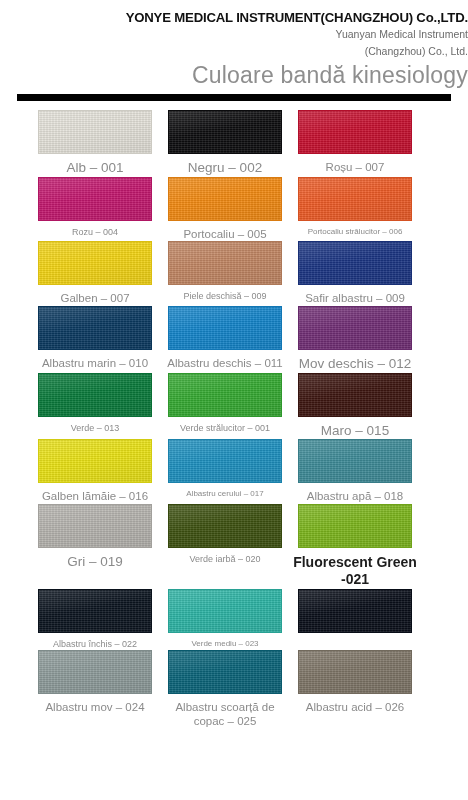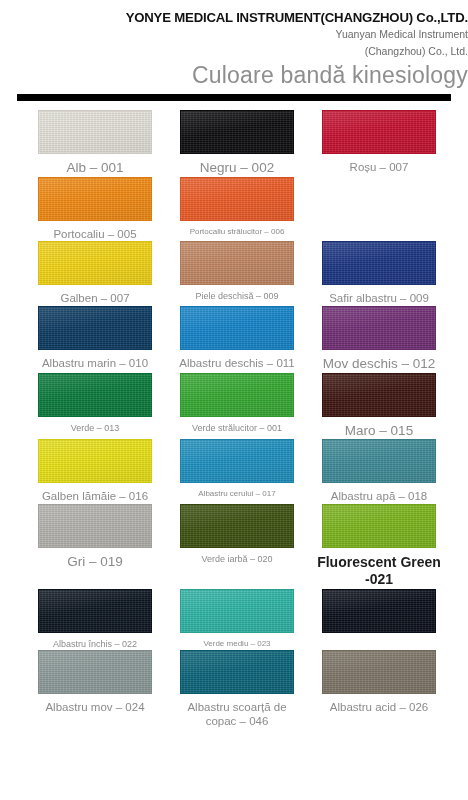--- a/index.html
+++ b/index.html
@@ -62,21 +62,20 @@
     padding: 0 0 0 0;
   }
   .row {
     display: flex;
     flex-direction: row;
     align-items: flex-start;
     justify-content: flex-start;
   }
   .cell {
     width: 130px;
-    margin-left: 12px;
     display: flex;
     flex-direction: column;
     align-items: center;
   }
   .cell:first-child { margin-left: 30px; }
 
   .swatch {
     width: 114px;
     height: 44px;
     border: 1px solid rgba(0,0,0,0.10);
@@ -145,20 +144,24 @@
           <div class="swatch" style="background: rgb(13, 13, 15);"></div>
           <div class="label sz-lg">Negru – 002</div>
         </div>
         <div class="cell">
           <div class="swatch" style="background: rgb(198, 16, 47);"></div>
           <div class="label sz-md">Roșu – 007</div>
         </div>
       </div>
       <div class="row">
         <div class="cell">
+          <div class="swatch" style="background: rgb(195, 24, 110);"></div>
+          <div class="label sz-sm">Rozu – 004</div>
+        </div>
+        <div class="cell">
           <div class="swatch" style="background: rgb(242, 138, 18);"></div>
           <div class="label sz-md">Portocaliu – 005</div>
         </div>
         <div class="cell">
           <div class="swatch" style="background: rgb(237, 91, 38);"></div>
           <div class="label sz-xs">Portocaliu strălucitor – 006</div>
         </div>
       </div>
       <div class="row">
         <div class="cell">
@@ -244,21 +247,21 @@
           <div class="label empty"></div>
         </div>
       </div>
       <div class="row">
         <div class="cell">
           <div class="swatch" style="background: rgb(141, 155, 154);"></div>
           <div class="label sz-md">Albastru mov – 024</div>
         </div>
         <div class="cell">
           <div class="swatch" style="background: rgb(11, 100, 121);"></div>
-          <div class="label sz-md">Albastru scoarță de copac – 046</div>
+          <div class="label sz-md">Albastru scoarță de copac – 025</div>
         </div>
         <div class="cell">
           <div class="swatch" style="background: rgb(126, 117, 103);"></div>
           <div class="label sz-md">Albastru acid – 026</div>
         </div>
       </div>
     </div>
 
 </div>
 

